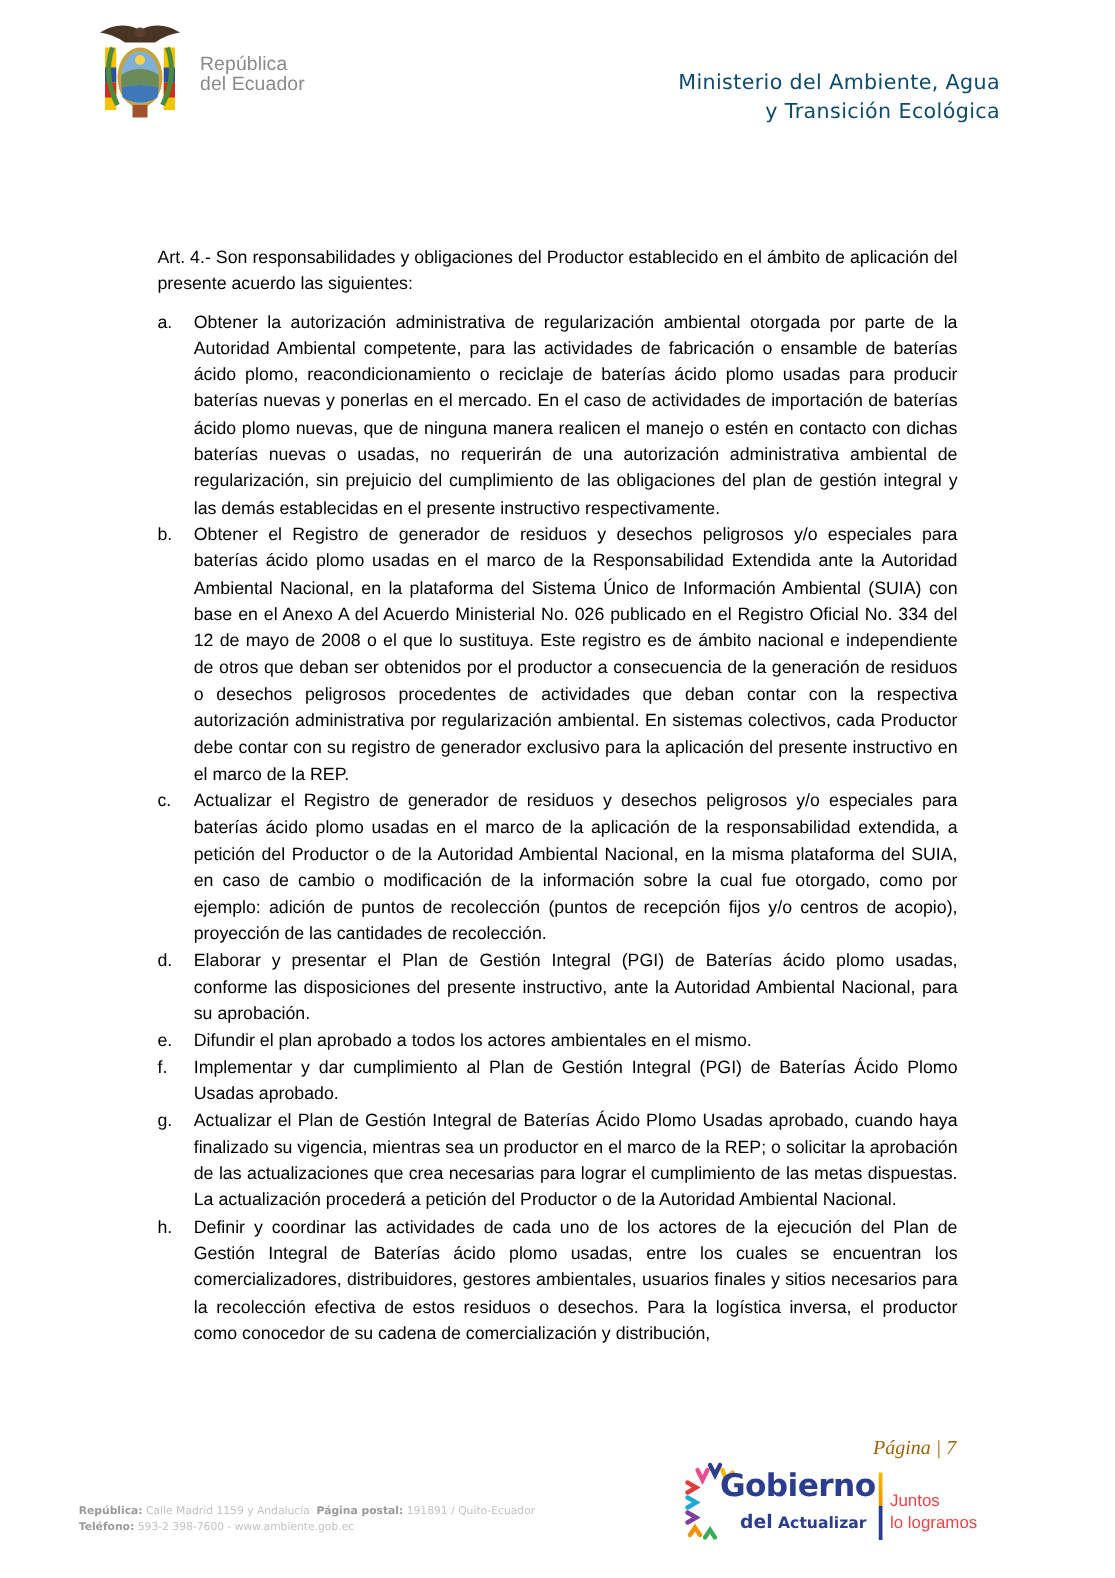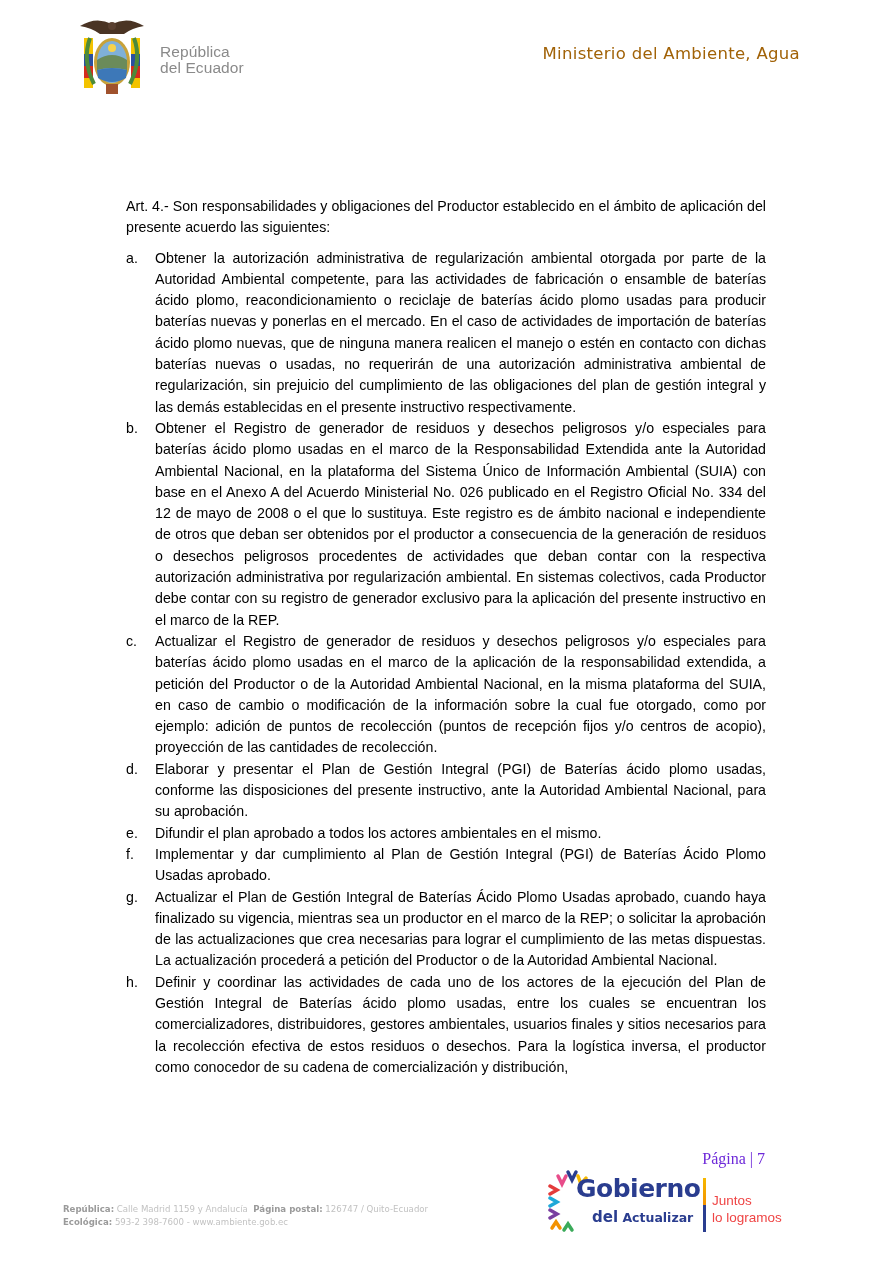--- a/index.html
+++ b/index.html
@@ -2,30 +2,30 @@
 <html><head>
   <meta charset="utf-8">
   <style>
     html, body { margin: 0; padding: 0; background: #ffffff; }
     body { width: 892px; height: 1262px; position: relative; overflow: hidden; font-family: "Liberation Sans", sans-serif; color: #1a1a1a; }
 
     
     .hdr-left { position: absolute; left: 78px; top: 14px; width: 190px; height: 86px; }
     .coat { position: absolute; left: 0; top: 0; width: 68px; height: 84px; }
     .rep-text { position: absolute; left: 70px; top: 30px; font-family: "Liberation Sans", sans-serif; font-size: 15.5px; line-height: 16px; color: #8a8a8a; letter-spacing: 0.1px; margin-left: 12px; }
-    .ministry { position: absolute; right: 92px; top: 42px; text-align: right; font-family: "DejaVu Sans", sans-serif; font-size: 16.5px; line-height: 23px; color: #a16207; font-weight: 500; letter-spacing: 0.3px; }
+    .ministry { position: absolute; right: 92px; top: 54px; text-align: right; font-family: "DejaVu Sans", sans-serif; font-size: 16.5px; line-height: 23px; color: #0c4a6e; font-weight: 500; letter-spacing: 0.3px; }
 
     
     .content { position: absolute; left: 126px; top: 196px; width: 640px; font-family: "Liberation Sans", sans-serif; font-size: 14.2px; line-height: 21.3px; color: #000000; text-align: justify; }
     .intro { margin: 0 0 9px 0; }
     ol.items { list-style: none; margin: 0; padding: 0; }
     ol.items li { position: relative; padding-left: 29px; margin: 0; text-align: justify; }
     ol.items li .marker { position: absolute; left: 0; top: 0; }
 
-    .page-num { position: absolute; right: 127px; top: 1150px; font-family: "Liberation Serif", serif; font-size: 16px; color: #6d28d9; }
+    .page-num { position: absolute; right: 127px; top: 1150px; font-family: "Liberation Serif", serif; font-size: 16px; color: #a16207; font-style: italic; }
 
     
     .footer-addr { position: absolute; left: 63px; top: 1203px; font-family: "DejaVu Sans", sans-serif; font-size: 8.6px; line-height: 13px; color: #c2c2c2; }
     .footer-addr b { color: #9a9a9a; font-weight: bold; }
     .gob { position: absolute; left: 548px; top: 1168px; width: 260px; height: 70px; }
     .gob-main { position: absolute; left: 28px; top: 6px; font-family: "DejaVu Sans", sans-serif; font-weight: bold; font-size: 25px; color: #2a3d8f; letter-spacing: -0.5px; }
     .gob-sub { position: absolute; left: 44px; top: 40px; font-family: "DejaVu Sans", sans-serif; font-weight: bold; font-size: 12.5px; color: #2a3d8f; }
     .gob-sub .del { font-size: 15px; font-weight: bold; }
     .gob-bar { position: absolute; left: 155px; top: 10px; width: 3px; height: 54px; background: linear-gradient(#f6b800, #f39200 50%, #2a3d8f 50%, #2a3d8f); }
     .gob-slogan { position: absolute; left: 164px; top: 24px; font-family: Liberation Sans, sans-serif; font-size: 13.5px; line-height: 17px; color: #ef4444; }
@@ -58,20 +58,21 @@
     <rect x="28" y="70" width="12" height="10" fill="#a0522d"></rect>
   </svg>
   <div class="rep-text">
     <div>República</div>
     <div>del Ecuador</div>
   </div>
 </div>
 
 <div class="ministry">
   <div>Ministerio del Ambiente, Agua</div>
+  <div>y Transición Ecológica</div>
 </div>
 
 <div class="content">
   <p class="intro">Art. 4.- Son responsabilidades y obligaciones del Productor establecido en el ámbito de aplicación del presente acuerdo las siguientes:</p>
   <ol class="items">
     <li><span class="marker">a.</span><span>Obtener la autorización administrativa de regularización ambiental otorgada por parte de la Autoridad Ambiental competente, para las actividades de fabricación o ensamble de baterías ácido plomo, reacondicionamiento o reciclaje de baterías ácido plomo usadas para producir baterías nuevas y ponerlas en el mercado. En el caso de actividades de importación de baterías ácido plomo nuevas, que de ninguna manera realicen el manejo o estén en contacto con dichas baterías nuevas o usadas, no requerirán de una autorización administrativa ambiental de regularización, sin prejuicio del cumplimiento de las obligaciones del plan de gestión integral y las demás establecidas en el presente instructivo respectivamente.</span></li>
     <li><span class="marker">b.</span><span>Obtener el Registro de generador de residuos y desechos peligrosos y/o especiales para baterías ácido plomo usadas en el marco de la Responsabilidad Extendida ante la Autoridad Ambiental Nacional, en la plataforma del Sistema Único de Información Ambiental (SUIA) con base en el Anexo A del Acuerdo Ministerial No. 026 publicado en el Registro Oficial No. 334 del 12 de mayo de 2008 o el que lo sustituya. Este registro es de ámbito nacional e independiente de otros que deban ser obtenidos por el productor a consecuencia de la generación de residuos o desechos peligrosos procedentes de actividades que deban contar con la respectiva autorización administrativa por regularización ambiental. En sistemas colectivos, cada Productor debe contar con su registro de generador exclusivo para la aplicación del presente instructivo en el marco de la REP.</span></li>
     <li><span class="marker">c.</span><span>Actualizar el Registro de generador de residuos y desechos peligrosos y/o especiales para baterías ácido plomo usadas en el marco de la aplicación de la responsabilidad extendida, a petición del Productor o de la Autoridad Ambiental Nacional, en la misma plataforma del SUIA, en caso de cambio o modificación de la información sobre la cual fue otorgado, como por ejemplo: adición de puntos de recolección (puntos de recepción fijos y/o centros de acopio), proyección de las cantidades de recolección.</span></li>
     <li><span class="marker">d.</span><span>Elaborar y presentar el Plan de Gestión Integral (PGI) de Baterías ácido plomo usadas, conforme las disposiciones del presente instructivo, ante la Autoridad Ambiental Nacional, para su aprobación.</span></li>
     <li><span class="marker">e.</span><span>Difundir el plan aprobado a todos los actores ambientales en el mismo.</span></li>
@@ -81,24 +82,24 @@
   </ol>
 </div>
 
 <div class="page-num">Página | 7</div>
 
 <div class="footer-addr">
   <div>
     <b>República:</b>
     <span>Calle Madrid 1159 y Andalucía</span>
     &nbsp;<b>Página postal:</b>
-    <span>126747 / Quito-Ecuador</span>
+    <span>191891 / Quito-Ecuador</span>
   </div>
   <div>
-    <b>Ecológica:</b>
+    <b>Teléfono:</b>
     <span>593-2 398-7600 - www.ambiente.gob.ec</span>
   </div>
 </div>
 
 <div class="gob">
   <svg style="position:absolute;left:0;top:0;width:40px;height:70px" viewBox="0 0 40 70">
     <path d="M10 8 L14 16 L18 8" stroke="#e84c8a" stroke-width="3.5" fill="none" stroke-linecap="round"></path>
     <path d="M20 4 L24 12 L28 4" stroke="#2a3d8f" stroke-width="3.5" fill="none" stroke-linecap="round"></path>
     <path d="M30 8 L33 16 L38 10" stroke="#f6b800" stroke-width="3.5" fill="none" stroke-linecap="round"></path>
     <path d="M2 18 L9 22 L2 26" stroke="#e43b3b" stroke-width="3.5" fill="none" stroke-linecap="round"></path>

